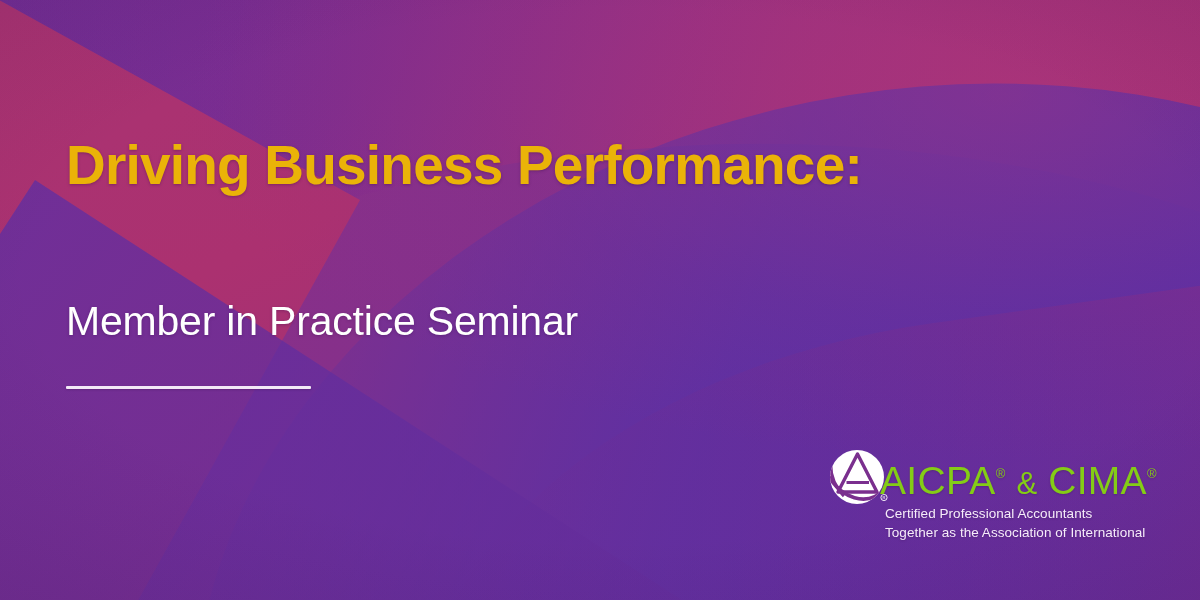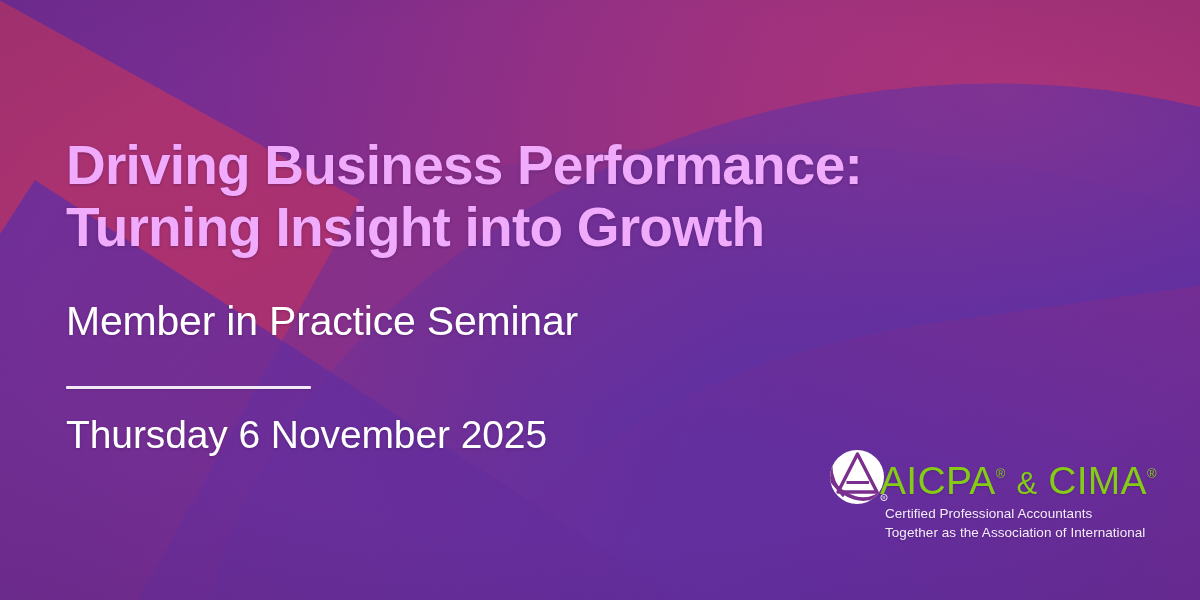--- a/index.html
+++ b/index.html
@@ -164,21 +164,21 @@
   }
 
   .title-block {
     position: absolute;
     left: 66px;
     top: 134px;
     width: 900px;
   }
 
   .title-line {
-    color: #f0abfc;
+    color: #eab308;
     font-size: 55px;
     line-height: 62px;
     font-weight: 700;
     letter-spacing: -0.8px;
     white-space: nowrap;
     text-shadow: 0 1px 3px rgba(60,16,80,0.38);
     font-stretch: condensed;
   }
 
   .subtitle {
@@ -296,28 +296,26 @@
   <div class="bg-band-lowright"></div>
   <div class="bg-wedge-pink"></div>
   <div class="bg-sash"></div>
   <div class="bg-sheen"></div>
   <div class="bg-vignette"></div>
 
   <div class="content">
 
     <div class="title-block">
       <div class="title-line">Driving Business Performance:</div>
-      <div class="title-line">Turning Insight into Growth</div>
     </div>
 
     <div class="subtitle">Member in Practice Seminar</div>
 
     <div class="divider"></div>
 
-    <div class="date-line">Thursday 6 November 2025</div>
 
 
     <div class="logo">
 
       <div class="logo-mark">
         <svg viewBox="0 0 62 62" width="62" height="62" aria-hidden="true">
           <defs>
             <clipPath id="globeClip">
               <circle cx="29" cy="29" r="27"></circle>
             </clipPath>

